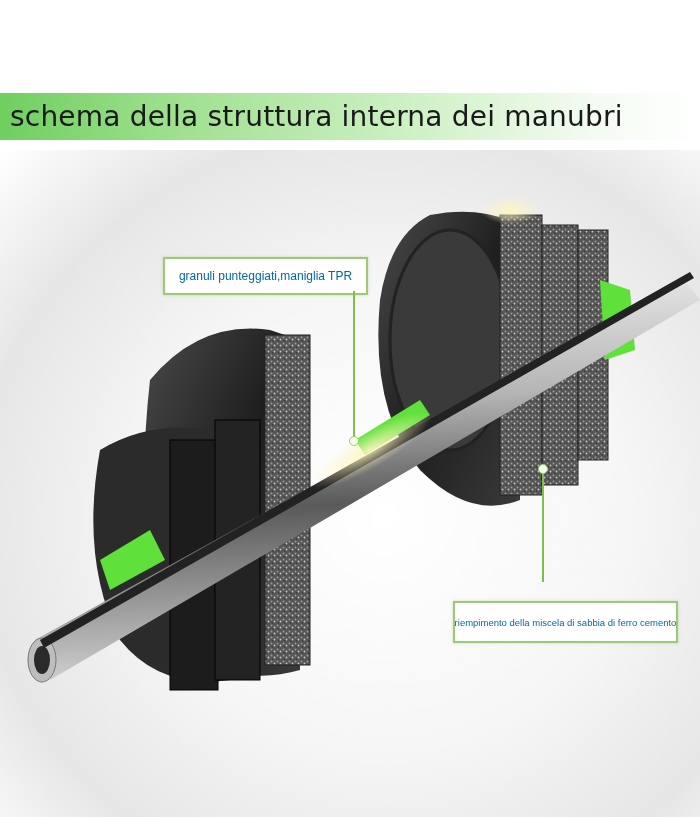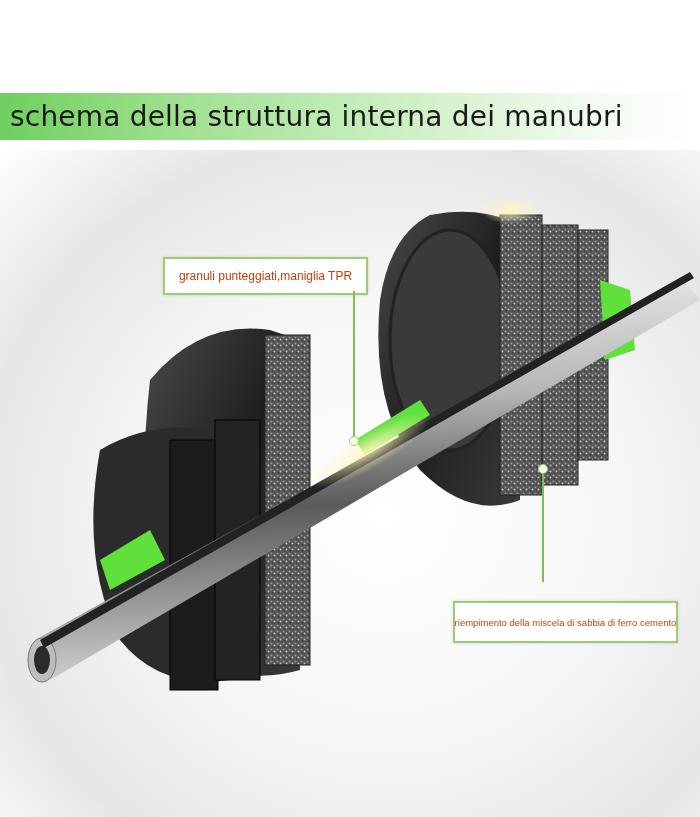--- a/index.html
+++ b/index.html
@@ -2,21 +2,21 @@
 <html><head>
 <meta charset="utf-8">
 <style>
   html,body{margin:0;padding:0;}
   body{width:700px;height:817px;background:#ffffff;position:relative;overflow:hidden;font-family:"DejaVu Sans",sans-serif;}
   .banner{position:absolute;left:0;top:93px;width:700px;height:47px;
     background:linear-gradient(90deg,#6fcf5f 0%,#9fe08f 25%,#c9efbf 55%,#f4fbf2 85%,#ffffff 100%);}
   .banner-text{position:absolute;left:10px;top:0;height:47px;line-height:47px;font-size:28px;color:#1a1a1a;white-space:nowrap;letter-spacing:0.2px;}
   .stage{position:absolute;left:0;top:150px;width:700px;height:667px;
     background:radial-gradient(ellipse at 55% 55%,#ffffff 0%,#f6f6f6 45%,#e6e6e6 75%,#ffffff 100%);}
-  .callout{position:absolute;background:#fff;border:2px solid #9ccb73;box-shadow:0 0 3px rgba(120,170,90,.35);font-family:"Liberation Sans",sans-serif;color:#c2410c;display:flex;align-items:center;justify-content:center;white-space:nowrap;}
+  .callout{position:absolute;background:#fff;border:2px solid #9ccb73;box-shadow:0 0 3px rgba(120,170,90,.35);font-family:"Liberation Sans",sans-serif;color:#0369a1;display:flex;align-items:center;justify-content:center;white-space:nowrap;}
   .c1{left:163px;top:257px;width:201px;height:34px;font-size:12px;}
   .c2{left:453px;top:601px;width:221px;height:38px;font-size:9.5px;}
   .leader{position:absolute;background:#7fbf4f;}
   .dot{position:absolute;width:8px;height:8px;border-radius:50%;background:#f4ffe8;border:1px solid #9ccb73;}
   svg.art{position:absolute;left:0;top:0;}
 </style>
 </head>
 <body>
 
 <div class="banner">

